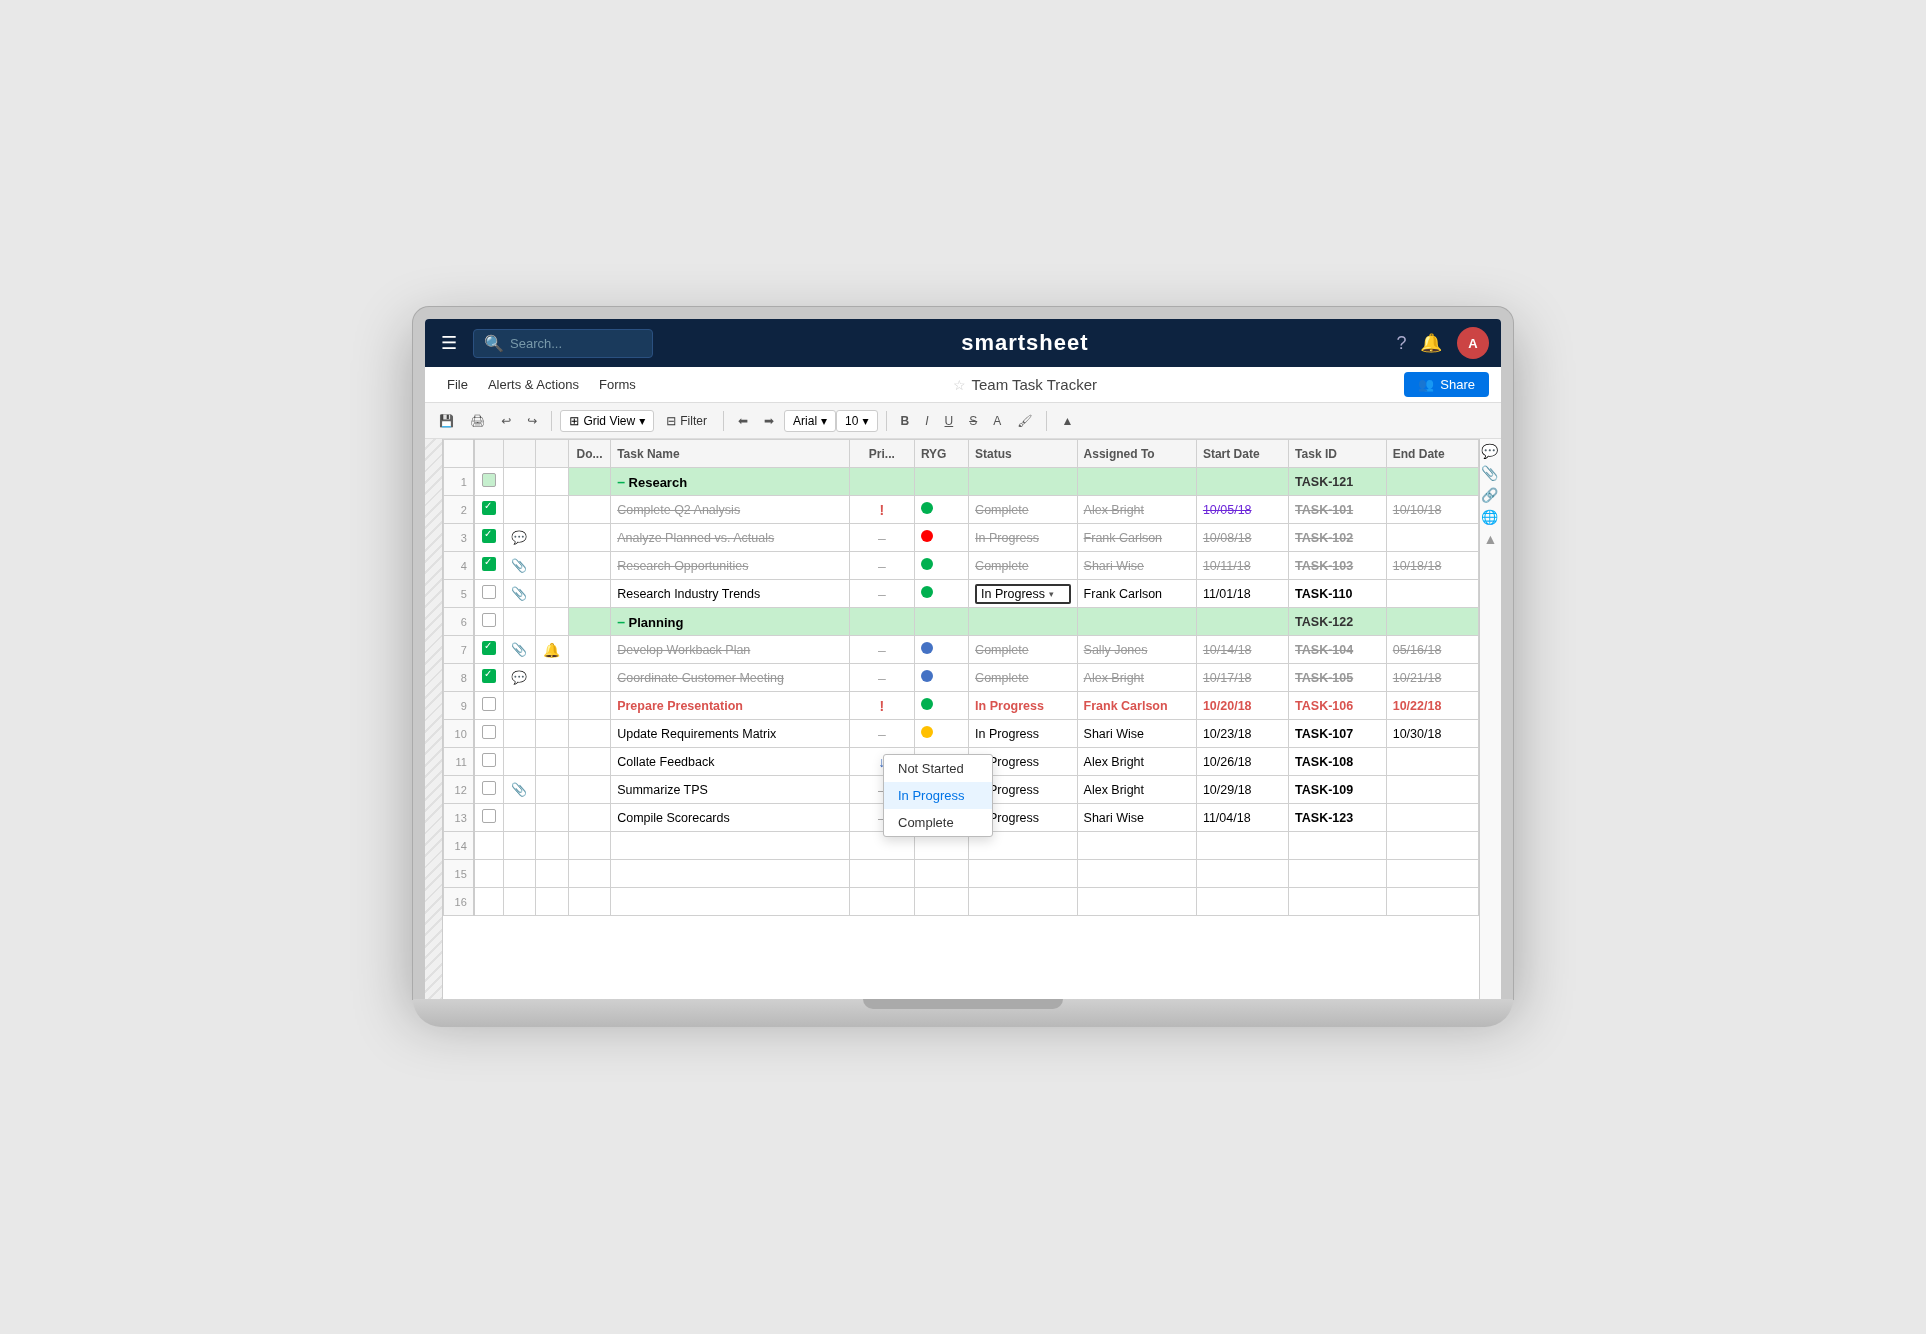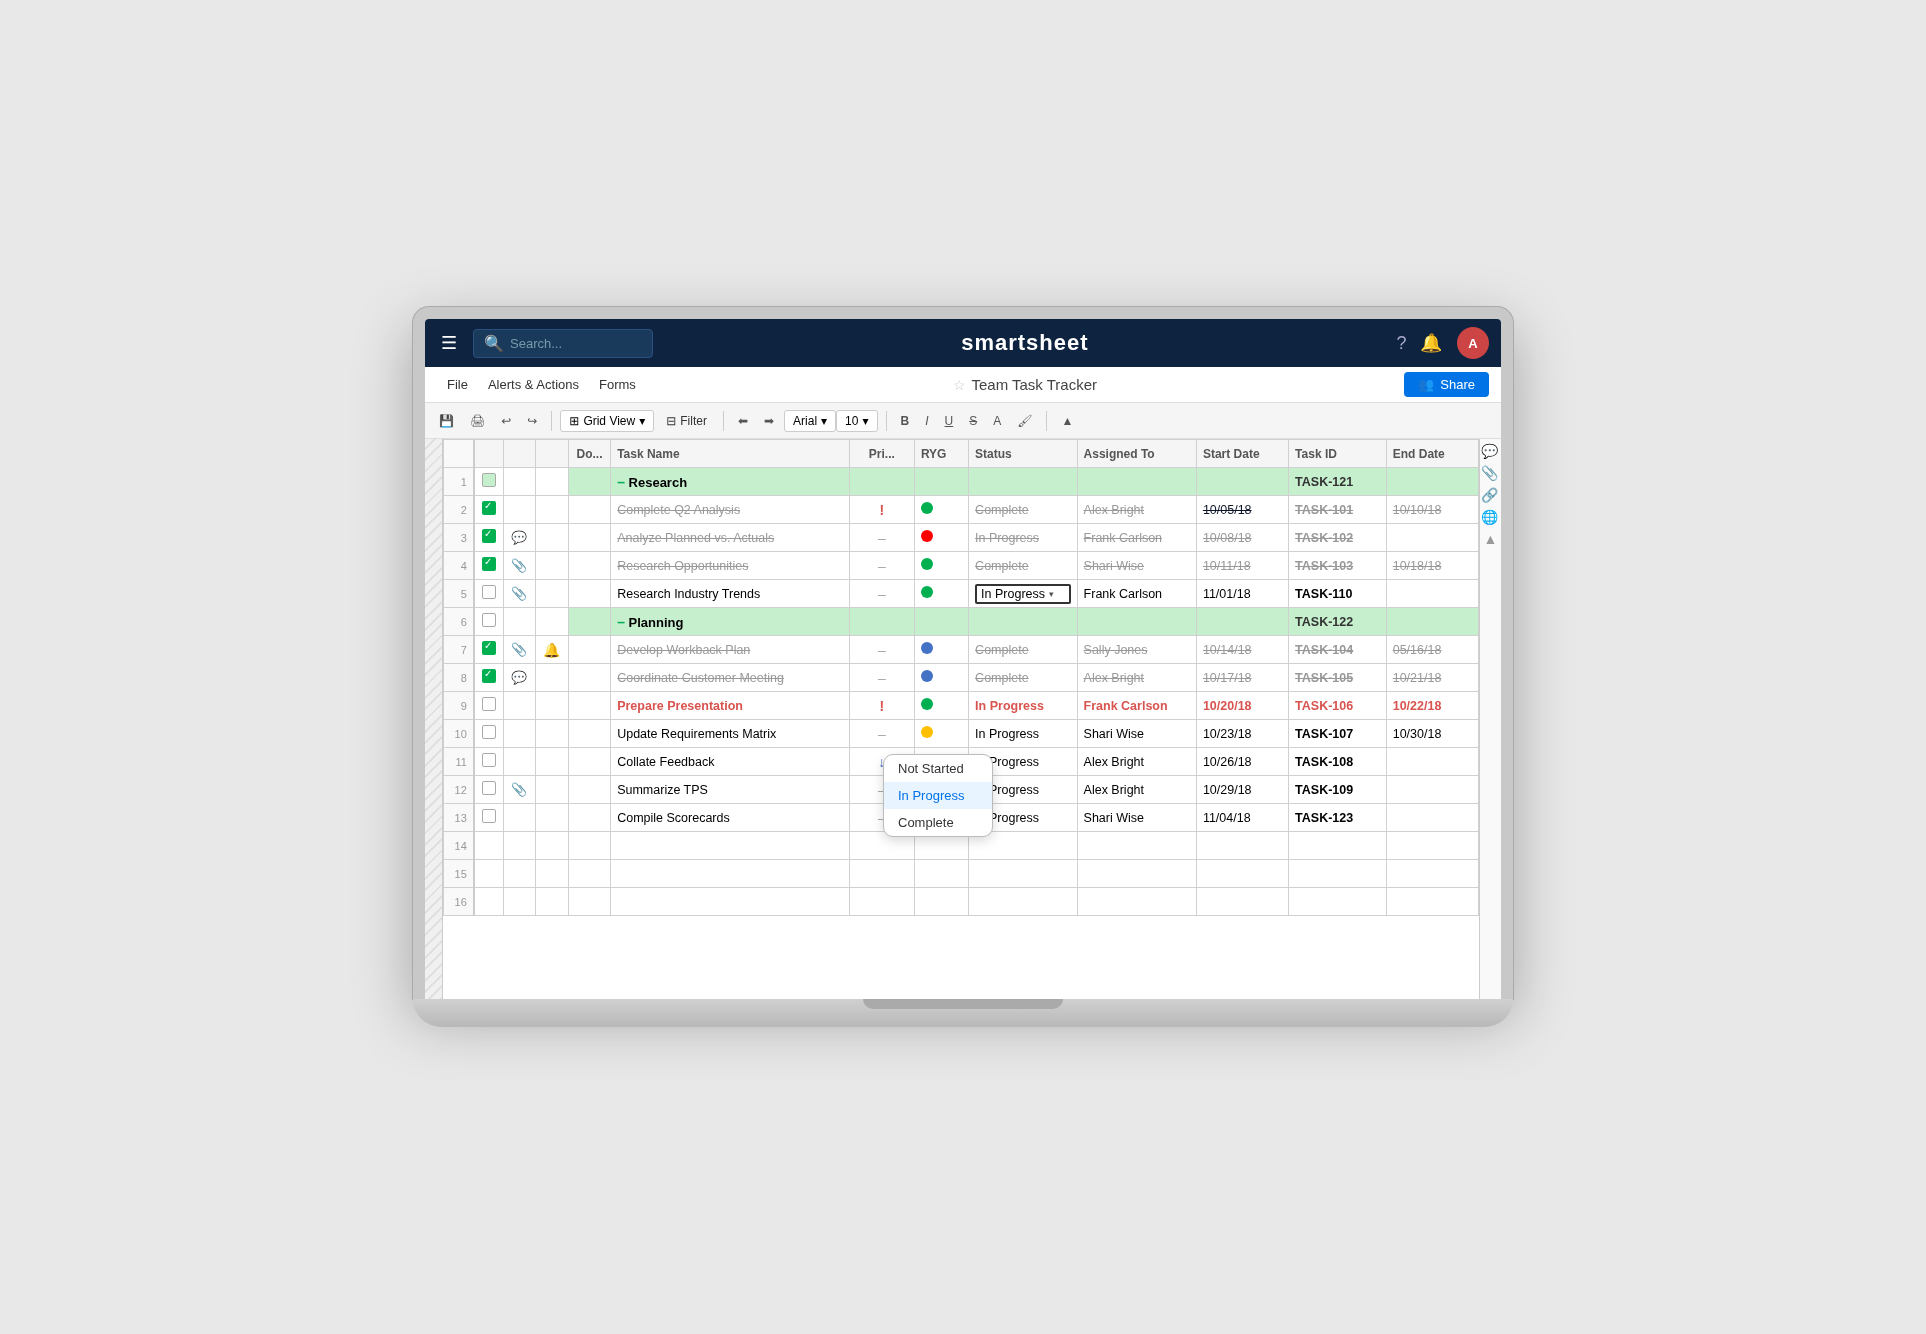--- a/index.html
+++ b/index.html
@@ -327,21 +327,21 @@
       background: #fff;
     }
 
     .bell-icon { color: #f0a500; font-size: 14px; }
 
     
     .dropdown-overlay {
       position: absolute;
       background: #fff;
       border: 1px solid #bbb;
-      border-radius: 10px;
+      border-radius: 3px;
       box-shadow: 0 4px 12px rgba(0,0,0,0.15);
       z-index: 100;
       top: 315px;
       left: 440px;
       min-width: 110px;
     }
     .dropdown-item {
       padding: 6px 14px;
       font-size: 13px;
       cursor: pointer;
@@ -528,21 +528,21 @@
       <td class="row-num">2</td>
       <td class="col-check"><span class="checkbox-checked"></span></td>
       <td class="col-expand"></td>
       <td class="col-info"></td>
       <td class="col-attach"></td>
       <td class="col-task" style="text-decoration:line-through; color:#999;">Complete Q2 Analysis</td>
       <td class="col-pri"><span class="pri-red">!</span></td>
       <td class="col-ryg"><span class="dot dot-green"></span></td>
       <td class="col-status"><span style="text-decoration:line-through; color:#999;">Complete</span></td>
       <td class="col-assigned" style="text-decoration:line-through; color:#999;">Alex Bright</td>
-      <td class="col-start" style="text-decoration:line-through; color:#0f172a;border-radius:11px;">10/05/18</td>
+      <td class="col-start" style="text-decoration:line-through; color:#6d28d9;border-radius:11px;">10/05/18</td>
       <td class="col-taskid" style="text-decoration:line-through; color:#999;">TASK-101</td>
       <td class="col-end" style="text-decoration:line-through; color:#999;">10/10/18</td>
     </tr>
               <tr>
       <td class="row-num">3</td>
       <td class="col-check"><span class="checkbox-checked"></span></td>
       <td class="col-expand"><span style="color:#999; font-size:13px;">💬</span></td>
       <td class="col-info"></td>
       <td class="col-attach"></td>
       <td class="col-task" style="text-decoration:line-through; color:#999;">Analyze Planned vs. Actuals</td>

